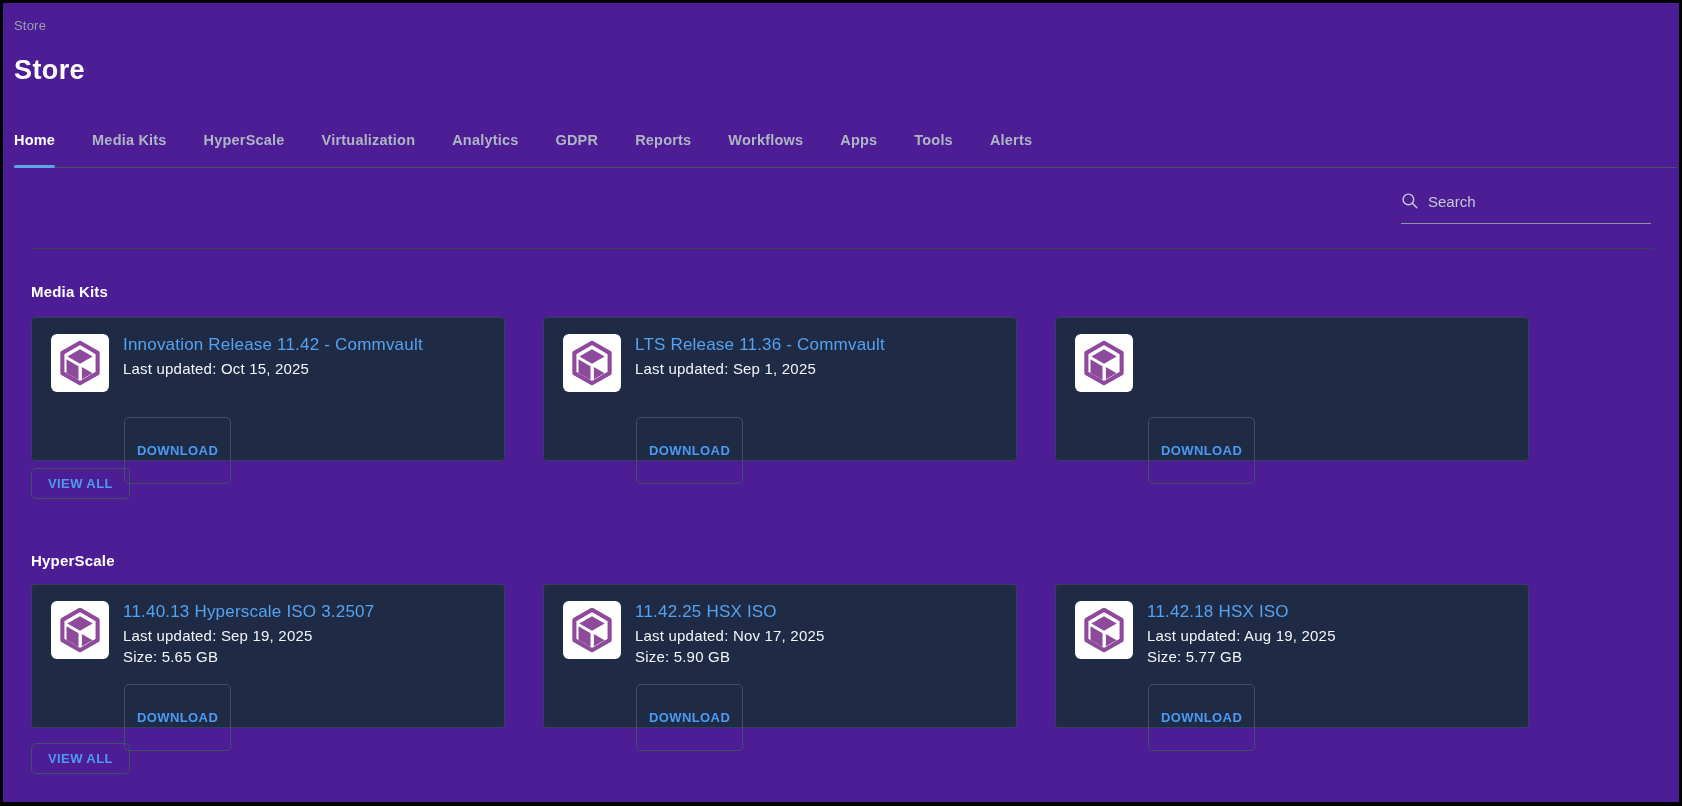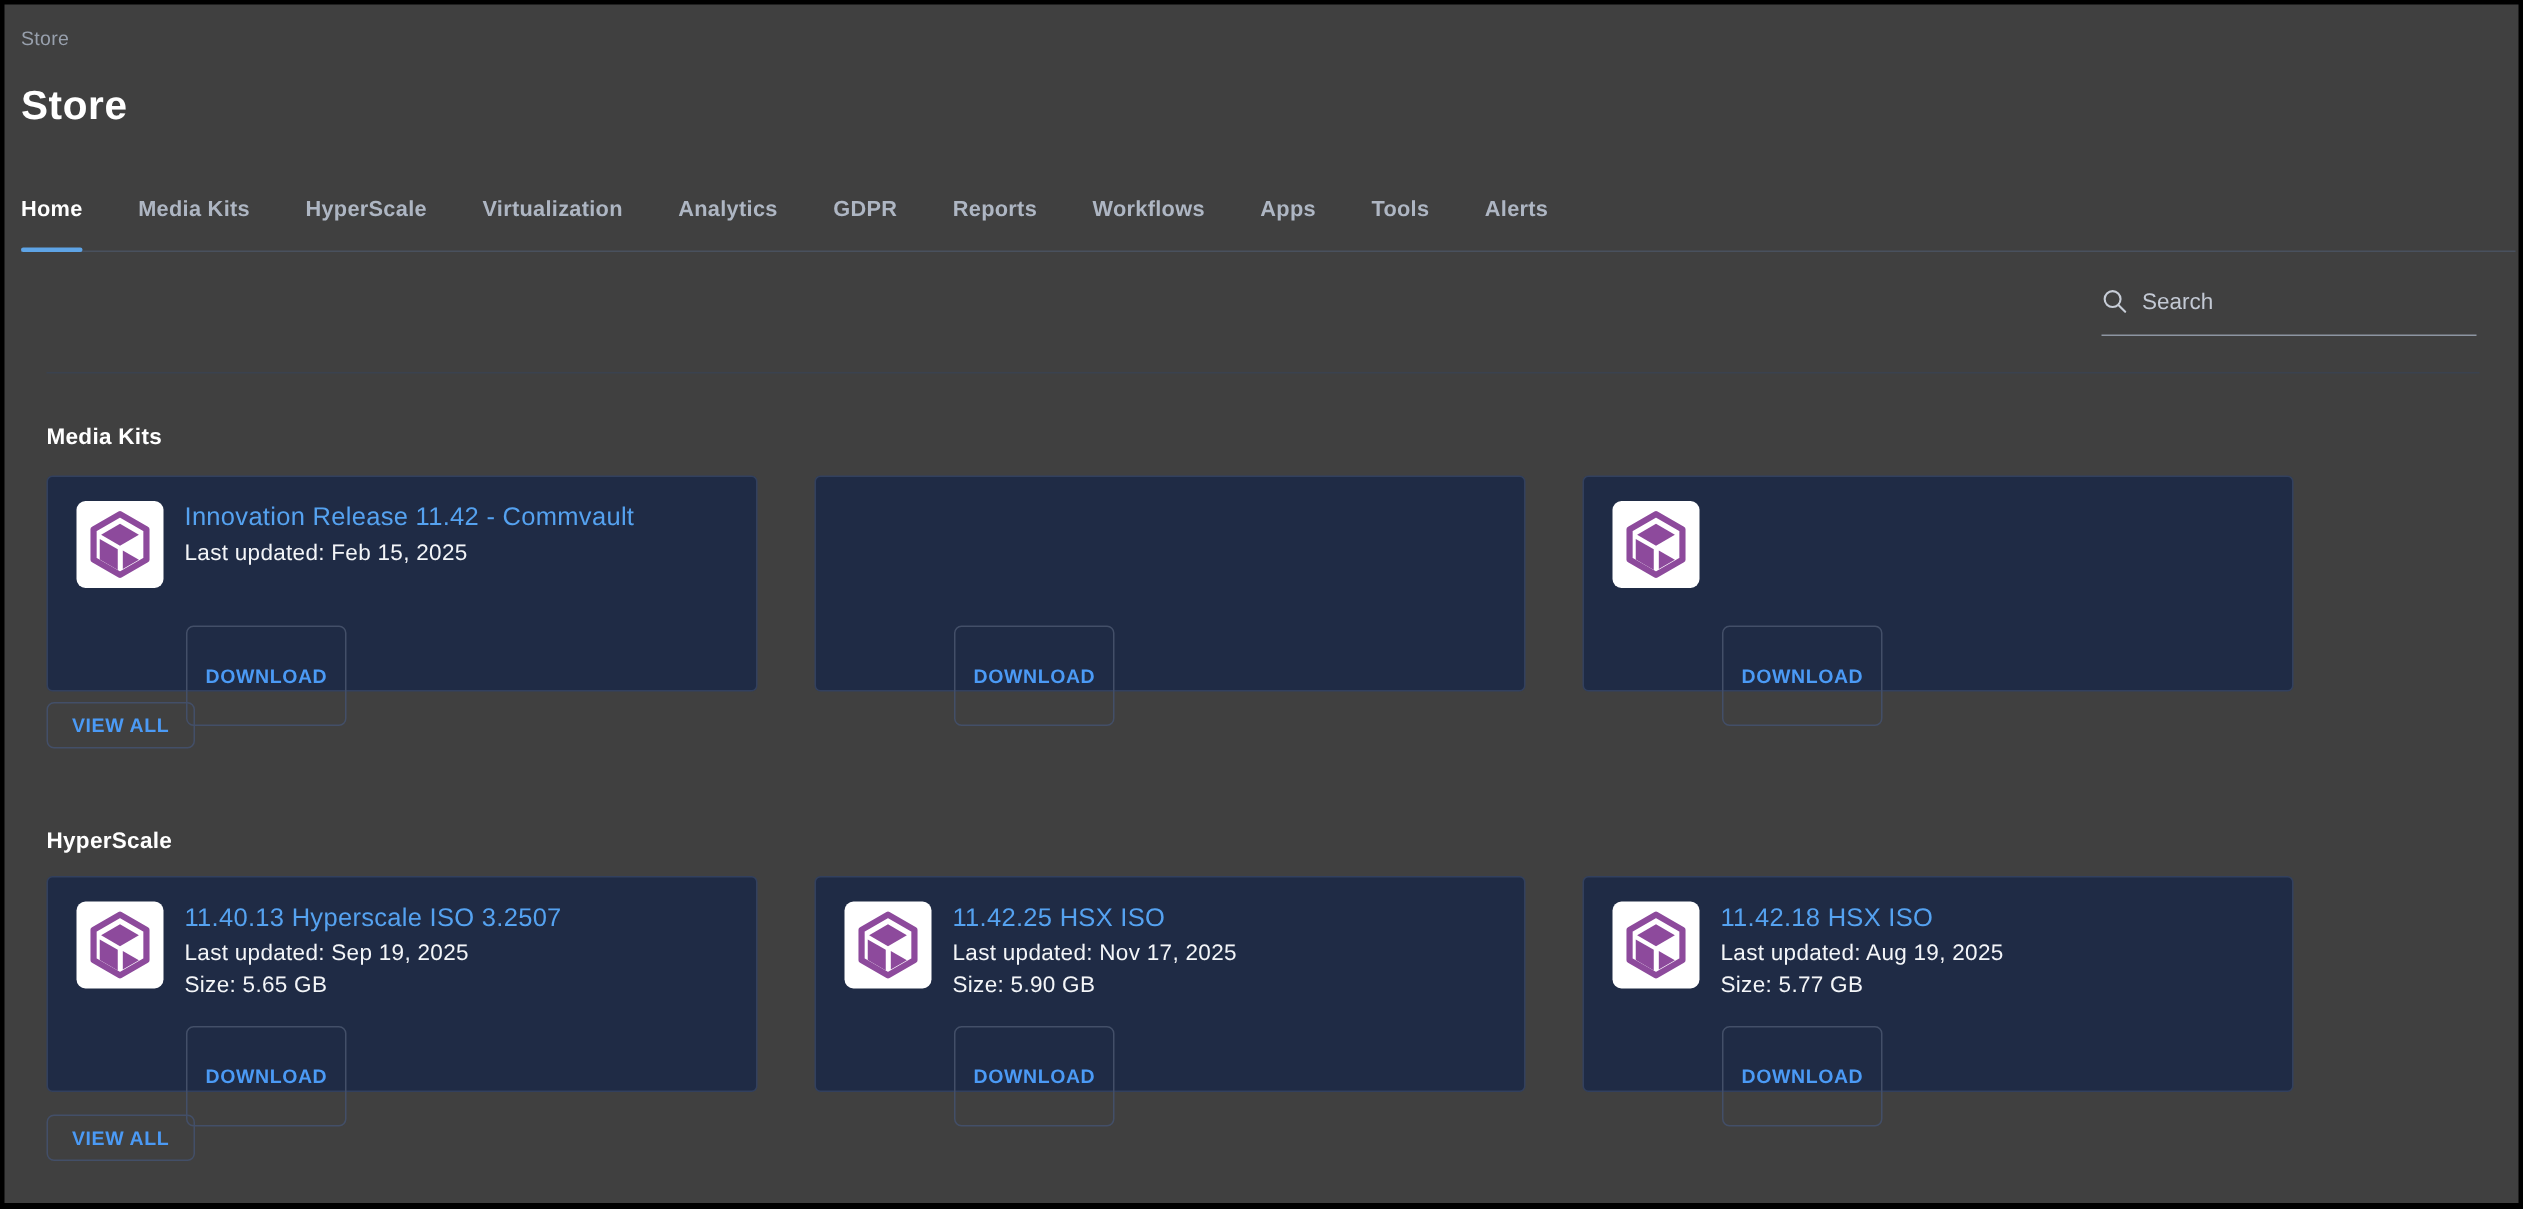--- a/index.html
+++ b/index.html
@@ -5,21 +5,21 @@
   * { box-sizing: border-box; margin: 0; padding: 0; }
   html, body { background: #000; }
   body {
     width: 1682px; height: 806px;
     font-family: "Liberation Sans", "DejaVu Sans", sans-serif;
     overflow: hidden;
   }
   .frame {
     width: 1682px; height: 806px;
     border: 3px solid #000; border-bottom-width: 4px;
-    background: #404040;
+    background: #4c1d95;
     overflow: hidden;
   }
   
   .breadcrumb {
     padding: 15px 0 0 11px;
     font-size: 13px; line-height: 16px;
     color: #98a0ad;
     letter-spacing: .2px;
     cursor: pointer;
     width: max-content;
@@ -197,27 +197,38 @@
 
     <div class="card">
       <div class="card-row">
         <div class="app-icon-box">
           <svg width="48" height="48" viewBox="0 0 64 64" aria-hidden="true">
               <use href="#pkg-cube"></use>
             </svg>
         </div>
         <div class="card-text">
           <a class="card-title">Innovation Release 11.42 - Commvault</a>
-          <div class="card-meta">Last updated: Feb 15, 2025</div>
-        </div>
-      </div>
-      <button class="btn download">DOWNLOAD</button>
-    </div>
-
-    <div class="card">
+          <div class="card-meta">Last updated: Oct 15, 2025</div>
+        </div>
+      </div>
+      <button class="btn download">DOWNLOAD</button>
+    </div>
+
+    <div class="card">
+      <div class="card-row">
+        <div class="app-icon-box">
+          <svg width="48" height="48" viewBox="0 0 64 64" aria-hidden="true">
+              <use href="#pkg-cube"></use>
+            </svg>
+        </div>
+        <div class="card-text">
+          <a class="card-title">LTS Release 11.36 - Commvault</a>
+          <div class="card-meta">Last updated: Sep 1, 2025</div>
+        </div>
+      </div>
       <button class="btn download">DOWNLOAD</button>
     </div>
 
     <div class="card">
       <div class="card-row">
         <div class="app-icon-box">
           <svg width="48" height="48" viewBox="0 0 64 64" aria-hidden="true">
               <use href="#pkg-cube"></use>
             </svg>
         </div>

